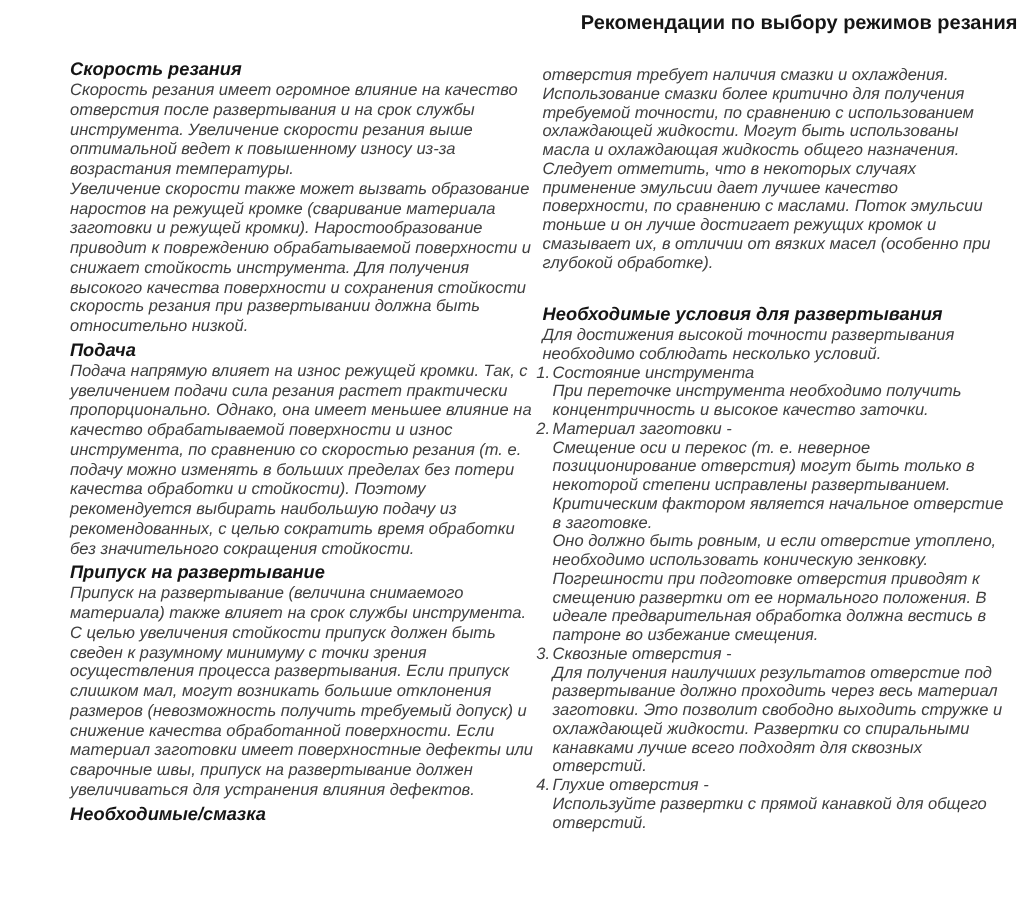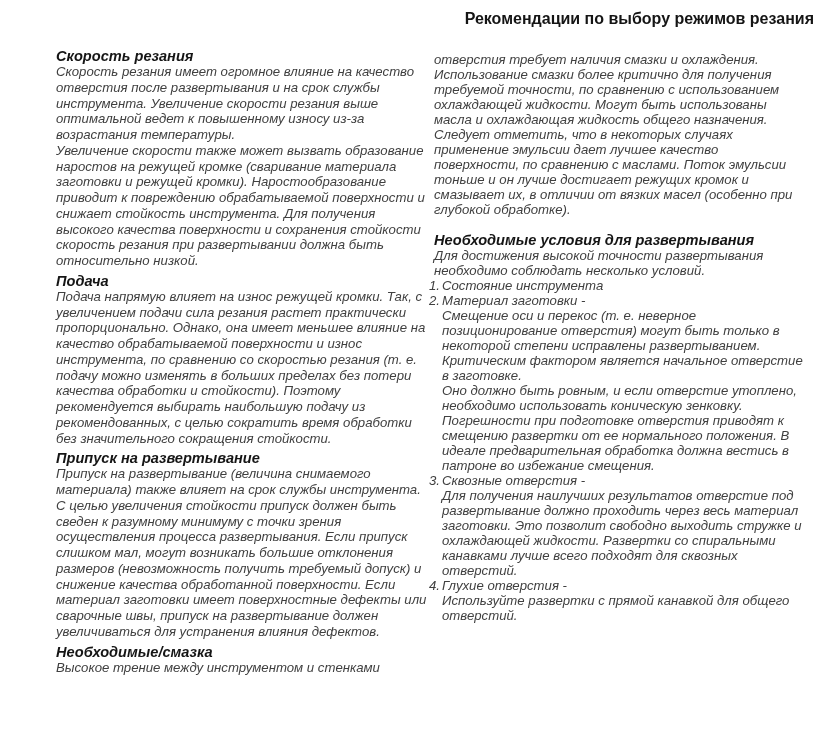--- a/index.html
+++ b/index.html
@@ -45,21 +45,21 @@
     font-size: 14.6px;
     line-height: 16px;
     font-weight: 700;
     color: #151515;
     margin: 4px 0 0 0;
   }
   .col h2.first {
     margin-top: 0;
   }
   .col-right h2.conditions-heading {
-    margin-top: 15px;
+    margin-top: 27px;
   }
   p {
     margin: 0;
     padding: 0;
   }
   .numbered-list {
     margin: 0;
   }
   .nitem {
     position: relative;
@@ -93,39 +93,39 @@
         <p>Подача напрямую влияет на износ режущей кромки. Так, с увеличением подачи сила резания растет практически пропорционально. Однако, она имеет меньшее влияние на качество обрабатываемой поверхности и износ инструмента, по сравнению со скоростью резания (т. е. подачу можно изменять в больших пределах без потери качества обработки и стойкости). Поэтому рекомендуется выбирать наибольшую подачу из рекомендованных, с целью сократить время обработки без значительного сокращения стойкости.</p>
       </section>
 
       <section>
         <h2>Припуск на развертывание</h2>
         <p>Припуск на развертывание (величина снимаемого материала) также влияет на срок службы инструмента. С целью увеличения стойкости припуск должен быть сведен к разумному минимуму с точки зрения осуществления процесса развертывания. Если припуск слишком мал, могут возникать большие отклонения размеров (невозможность получить требуемый допуск) и снижение качества обработанной поверхности. Если материал заготовки имеет поверхностные дефекты или сварочные швы, припуск на развертывание должен увеличиваться для устранения влияния дефектов.</p>
       </section>
 
       <section>
         <h2>Необходимые/смазка</h2>
-        <p>Высокое трение между инструментом и стенками</p>
       </section>
 
     </div>
 
     <div class="col col-right">
 
       <p>отверстия требует наличия смазки и охлаждения. Использование смазки более критично для получения требуемой точности, по сравнению с использованием охлаждающей жидкости. Могут быть использованы масла и охлаждающая жидкость общего назначения. Следует отметить, что в некоторых случаях применение эмульсии дает лучшее качество поверхности, по сравнению с маслами. Поток эмульсии тоньше и он лучше достигает режущих кромок и смазывает их, в отличии от вязких масел (особенно при глубокой обработке).</p>
 
       <section>
         <h2 class="conditions-heading">Необходимые условия для развертывания</h2>
         <p>Для достижения высокой точности развертывания необходимо соблюдать несколько условий.</p>
 
         <div class="numbered-list">
 
           <div class="nitem">
             <span class="num">1.</span>
             <div class="nbody">
               <p>Состояние инструмента</p>
+              <p>При переточке инструмента необходимо получить концентричность и высокое качество заточки.</p>
             </div>
           </div>
 
           <div class="nitem">
             <span class="num">2.</span>
             <div class="nbody">
               <p>Материал заготовки -</p>
               <p>Смещение оси и перекос (т. е. неверное позиционирование отверстия) могут быть только в некоторой степени исправлены развертыванием. Критическим фактором является начальное отверстие в заготовке.</p>
               <p>Оно должно быть ровным, и если отверстие утоплено, необходимо использовать коническую зенковку. Погрешности при подготовке отверстия приводят к смещению развертки от ее нормального положения. В идеале предварительная обработка должна вестись в патроне во избежание смещения.</p>
             </div>

